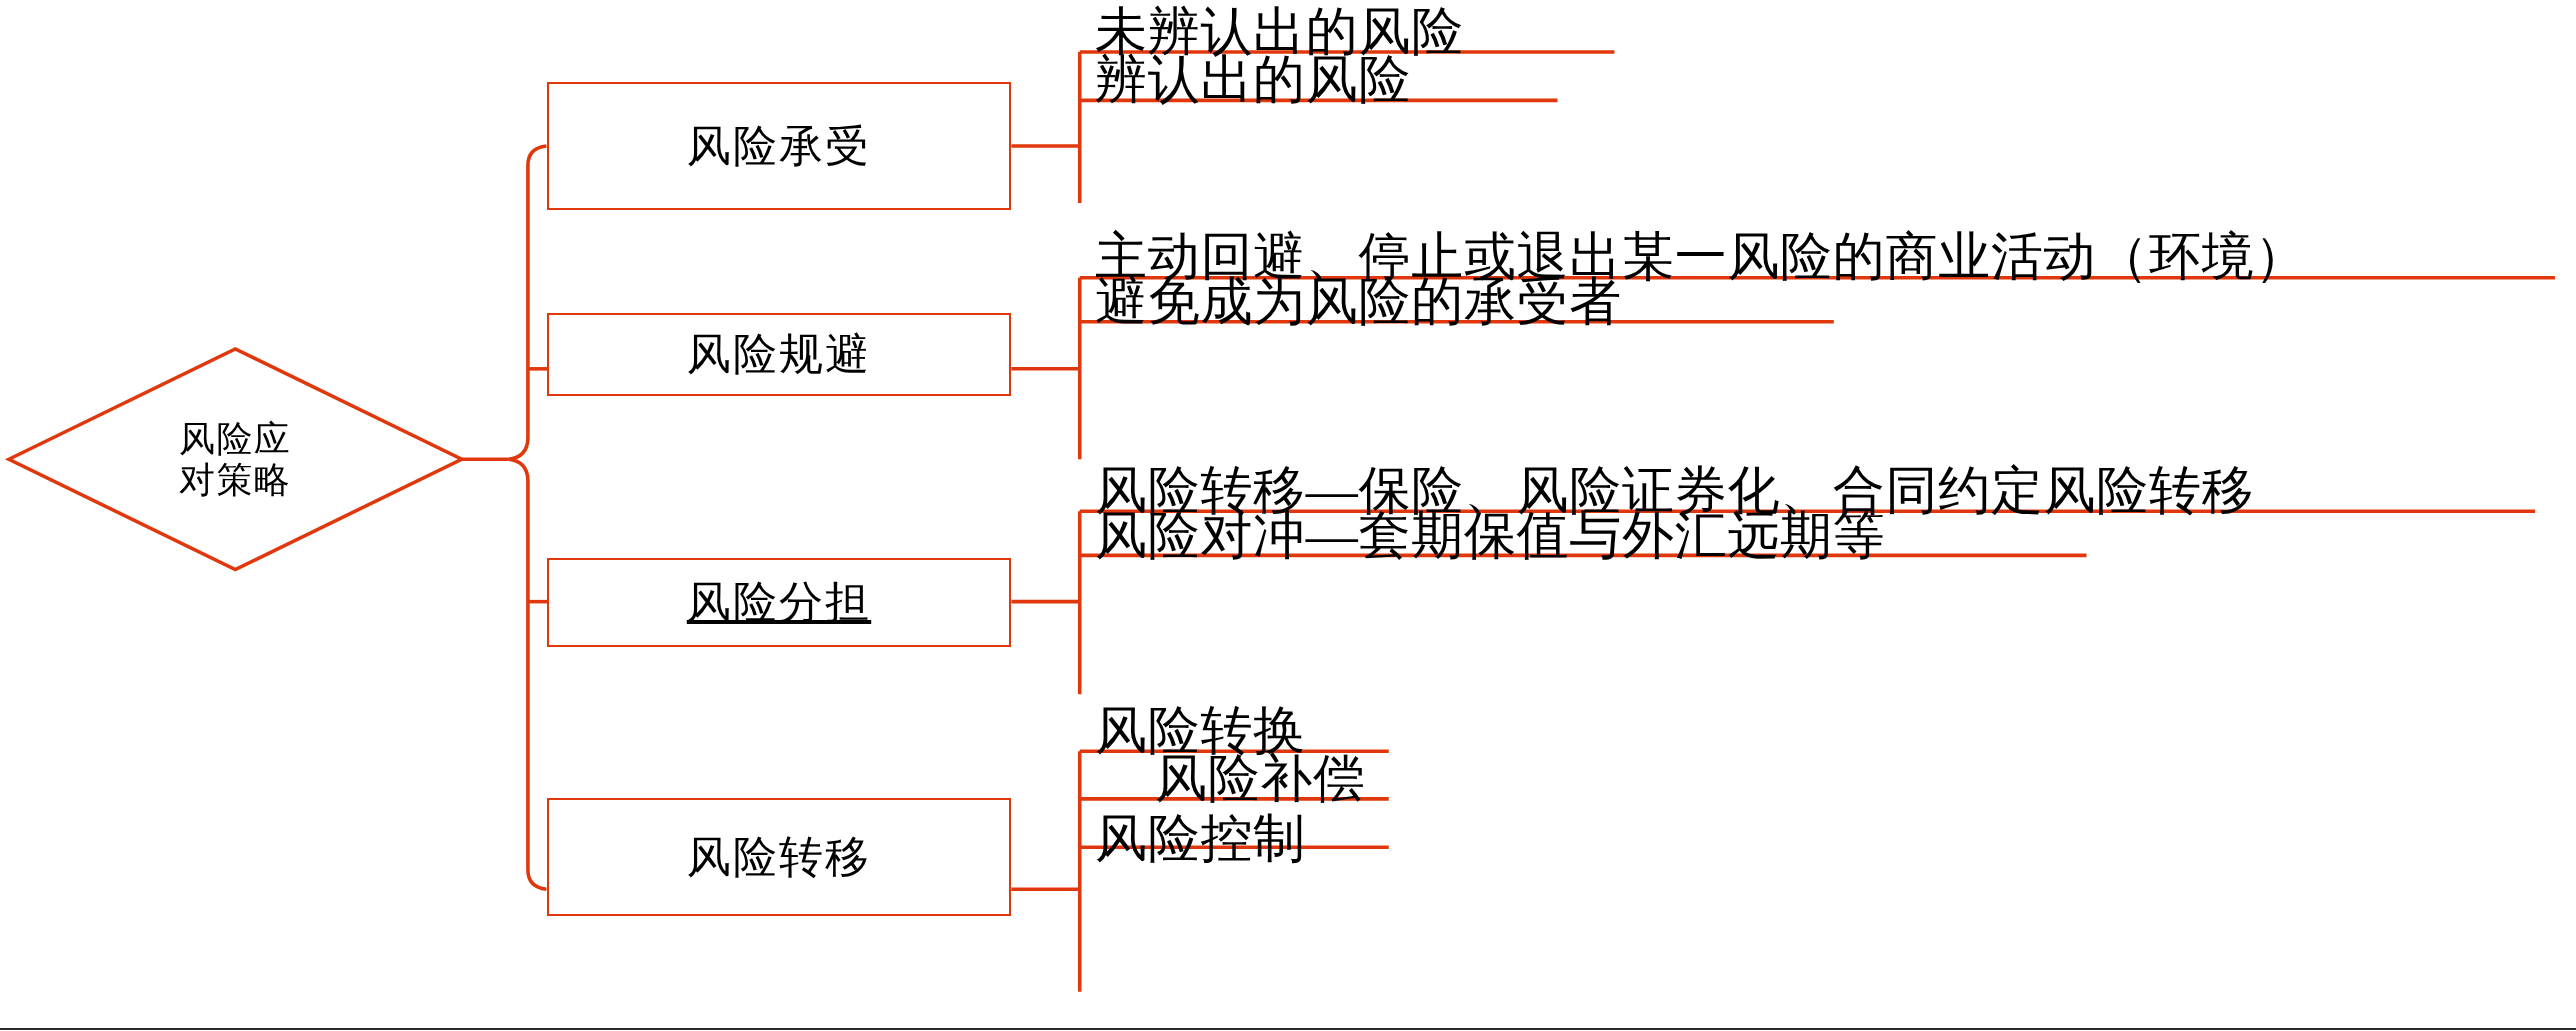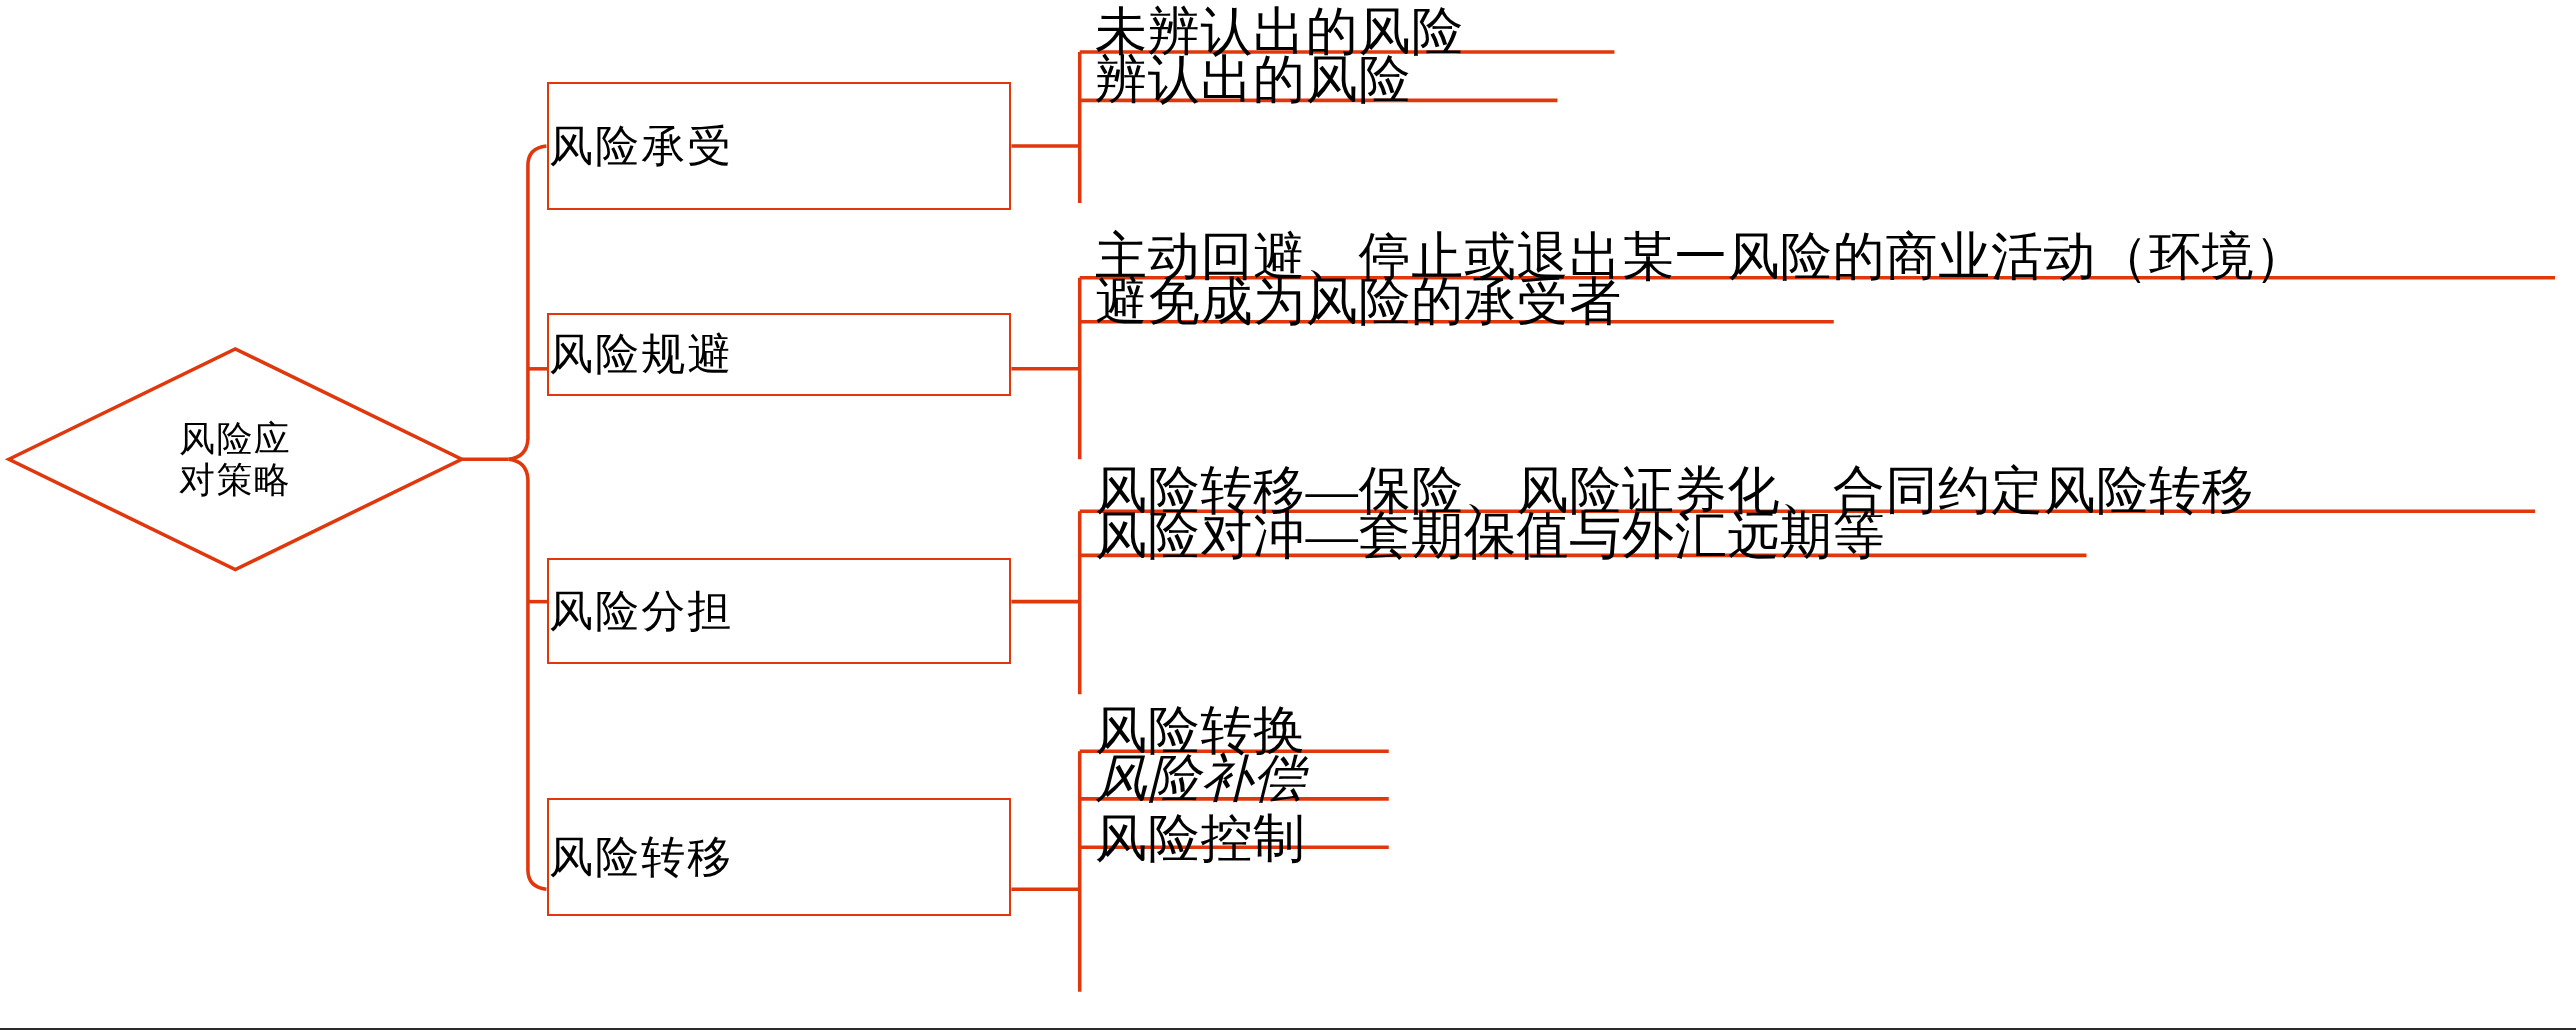--- a/index.html
+++ b/index.html
@@ -57,21 +57,21 @@
   .diamond-label span { display: block; }
 
   
   .branch-box {
     position: absolute;
     box-sizing: border-box;
     border: 2.8px solid #e0380c;
     background: #ffffff;
     display: flex;
     align-items: center;
-    justify-content: flex-start;
+    justify-content: center;
     font-size: 44px;
     letter-spacing: 2.1px;
     white-space: nowrap;
     color: #000000;
   }
 
   
   .leaf {
     position: absolute;
     font-size: 52px;
@@ -141,37 +141,37 @@
   </div>
 
   <div class="branch-box" style="left:547px; top:82px; width:464px; height:128px;">
     <span>风险承受</span>
   </div>
 
   <div class="branch-box" style="left:547px; top:313px; width:464px; height:83px;">
     <span>风险规避</span>
   </div>
 
-  <div class="branch-box" style="left:547px; top:558px; width:464px; height:106px;">
+  <div class="branch-box" style="left:547px; top:558px; width:464px; height:89px;text-decoration:underline;">
     <span>风险分担</span>
   </div>
 
   <div class="branch-box" style="left:547px; top:798px; width:464px; height:118px;">
     <span>风险转移</span>
   </div>
 
   <div class="leaf" style="left:1095px; top:5.7px;">未辨认出的风险</div>
   <div class="leaf" style="left:1095px; top:231px;">主动回避、停止或退出某一风险的商业活动（环境）</div>
 
   <div class="leaf" style="left:1095px; top:54px;">辨认出的风险</div>
   <div class="leaf" style="left:1095px; top:465px;">风险转移—保险、风险证券化、合同约定风险转移</div>
 
   <div class="leaf" style="left:1095px; top:276px;">避免成为风险的承受者</div>
   <div class="leaf" style="left:1095px; top:510px;">风险对冲—套期保值与外汇远期等</div>
 
   <div class="leaf" style="left:1095px; top:705px;">风险转换</div>
-  <div class="leaf" style="left:1095px; top:753px;font-style:italic;">风险补偿</div>
+  <div class="leaf" style="left:1155px; top:753px;">风险补偿</div>
   <div class="leaf" style="left:1095px; top:813px;">风险控制</div>
 
   <div class="page-rule" style="top:1028px;"></div>
 
 </div>
 
 
 </body></html>

